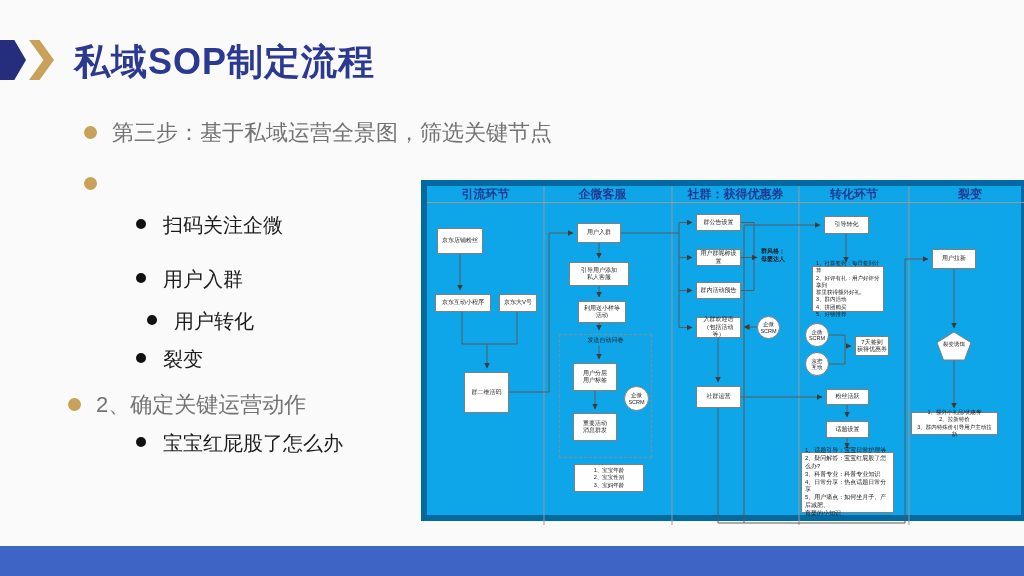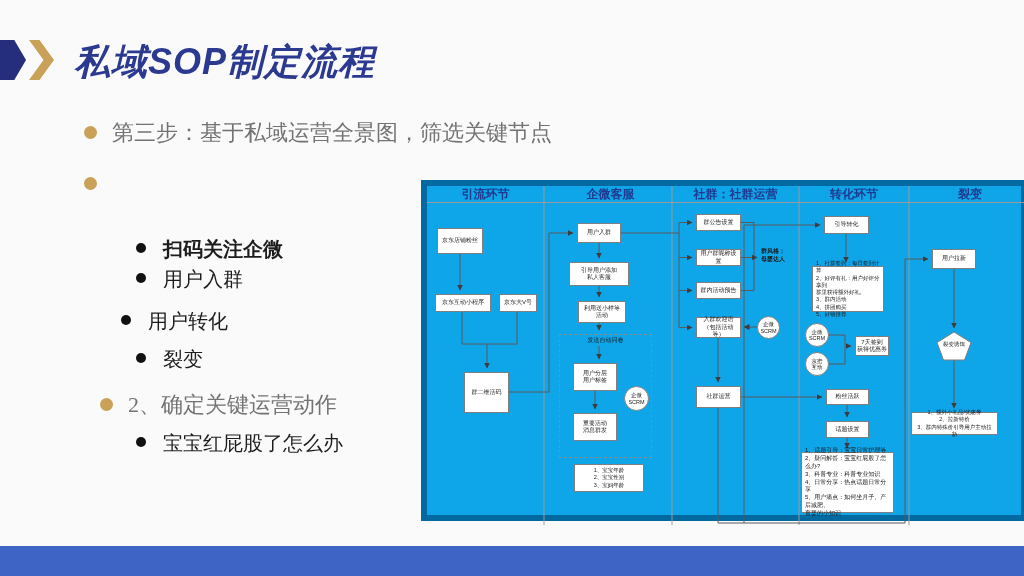--- a/index.html
+++ b/index.html
@@ -5,21 +5,21 @@
   html,body{margin:0;padding:0;}
   body{font-family:"Liberation Sans","DejaVu Sans",sans-serif;}
   .slide{position:relative;width:1024px;height:576px;background:#fafafa;overflow:hidden;}
 
   
   .chev{position:absolute;}
   .chev-navy{left:0;top:40px;width:26px;height:40px;background:#252e7d;
     clip-path:polygon(0 0,55% 0,100% 50%,55% 100%,0 100%);}
   .chev-gold{left:29px;top:40px;width:25px;height:40px;background:#c9a158;
     clip-path:polygon(0 0,42% 0,100% 50%,42% 100%,0 100%,58% 50%);}
-  .page-title{position:absolute;left:74px;top:38px;font-size:36px;font-weight:600;color:#2b3990;letter-spacing:1px;font-style:italic;}
+  .page-title{position:absolute;left:74px;top:38px;font-size:36px;font-weight:600;color:#2b3990;letter-spacing:1px;}
 
   
   .row{position:absolute;display:flex;align-items:flex-start;}
   .dot-gold{width:13px;height:13px;border-radius:50%;background:#c9a158;flex:none;margin-right:15px;margin-top:8px;}
   .dot-black{width:10px;height:10px;border-radius:50%;background:#111;flex:none;margin-right:17px;margin-top:7px;}
   .t-blue{font-size:22px;color:#737373;font-weight:500;white-space:nowrap;}
   .t-black{font-size:20px;color:#1c1c1c;white-space:nowrap;}
 
   
   .flowchart{position:absolute;left:421px;top:180px;width:606px;height:341px;
@@ -49,50 +49,50 @@
   <div class="chev chev-gold"></div>
   <div class="page-title">私域SOP制定流程</div>
 
   <div class="row" style="left:84px;top:118px;">
     <span class="dot-gold"></span>
     <span class="t-blue">第三步：基于私域运营全景图，筛选关键节点</span>
   </div>
   <div class="row" style="left:84px;top:169px;">
     <span class="dot-gold"></span>
   </div>
-  <div class="row" style="left:136px;top:236px;font-weight:bold;">
+  <div class="row" style="left:136px;top:212px;">
     <span class="dot-black"></span>
     <span class="t-black">扫码关注企微</span>
   </div>
   <div class="row" style="left:136px;top:266px;">
     <span class="dot-black"></span>
     <span class="t-black">用户入群</span>
   </div>
-  <div class="row" style="left:121px;top:308px;text-align:center;">
+  <div class="row" style="left:147px;top:308px;text-align:center;">
     <span class="dot-black"></span>
     <span class="t-black">用户转化</span>
   </div>
   <div class="row" style="left:136px;top:346px;">
     <span class="dot-black"></span>
     <span class="t-black">裂变</span>
   </div>
-  <div class="row" style="left:100px;top:390px;font-family:Liberation Serif, serif;">
+  <div class="row" style="left:68px;top:390px;">
     <span class="dot-gold"></span>
     <span class="t-blue">2、确定关键运营动作</span>
   </div>
   <div class="row" style="left:136px;top:430px;">
     <span class="dot-black"></span>
     <span class="t-black">宝宝红屁股了怎么办</span>
   </div>
 
   <div class="flowchart">
 
     <div class="fc-head" style="left:0;width:117px;">引流环节</div>
-    <div class="fc-head" style="left:117px;width:117px;margin-left:8px;">企微客服</div>
-    <div class="fc-head" style="left:245px;width:127px;">社群：社群运营</div>
+    <div class="fc-head" style="left:117px;width:117px;">企微客服</div>
+    <div class="fc-head" style="left:245px;width:127px;">社群：获得优惠券</div>
     <div class="fc-head" style="left:372px;width:110px;">转化环节</div>
     <div class="fc-head" style="left:482px;width:122px;">裂变</div>
 
     <svg class="fc-lines" width="604" height="339" viewBox="0 0 604 339">
       <defs>
         <marker id="ah" markerWidth="7" markerHeight="7" refX="5.5" refY="3" orient="auto">
           <path d="M0,0 L6,3 L0,6 z" fill="#3c3c3c"></path>
         </marker>
       </defs>
 

